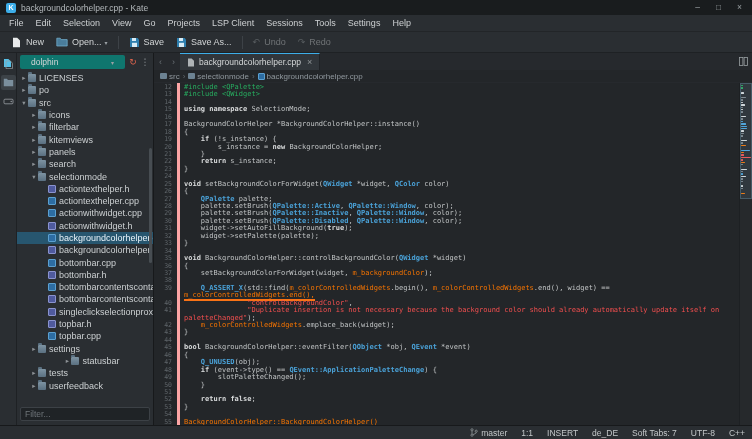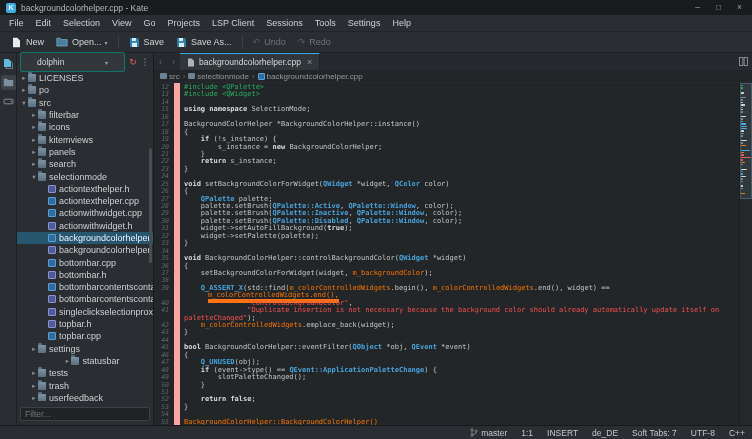--- a/index.html
+++ b/index.html
@@ -28,21 +28,21 @@
 
   
   .main{flex:1;display:flex;min-height:0;}
   .dock{width:17px;flex:none;background:#2a2e32;border-right:1px solid #1e2124;display:flex;flex-direction:column;align-items:center;padding-top:3px;gap:4px;}
   .dock-btn{width:15px;height:15px;border-radius:2px;display:flex;align-items:center;justify-content:center;}
   .dock-btn.active{background:#3c4247;}
 
   
   .panel{width:137px;flex:none;background:#2a2e32;border-right:1px solid #17191b;display:flex;flex-direction:column;position:relative;}
   .panel-head{height:18px;flex:none;display:flex;align-items:center;padding-right:2px;}
-  .combo{flex:1;display:flex;align-items:center;justify-content:space-between;background:#32373c;border:1px solid #0f766e;border-radius:2px;height:20px;padding:0 16px;font-size:8.5px;color:#d3d6d8;margin:2px 2px 2px 3px;min-width:0;}
+  .combo{flex:1;display:flex;align-items:center;justify-content:space-between;background:#32373c;border:7px solid #0f766e;border-radius:2px;height:14px;padding:0 4px;font-size:8.5px;color:#d3d6d8;margin:2px 2px 2px 3px;min-width:0;}
   .combo .caret{font-size:6px;}
   .head-ico{width:12px;text-align:center;font-size:9px;}
   .tree{flex:1;overflow:hidden;padding-top:1px;}
   .tree-row{display:flex;align-items:center;height:12.3px;font-size:9px;color:#ccd0d2;white-space:nowrap;overflow:hidden;}
   .tree-row.sel{background:#27566f;color:#e9f3fa;}
   .chev{width:8px;flex:none;font-size:6.5px;color:#8d9296;text-align:center;}
   .ti{flex:none;width:8px;height:8px;border-radius:1px;position:relative;}
   .ti-folder{background:linear-gradient(180deg,#7d93a2,#5a7081);}
   .ti-folder::before{content:"";position:absolute;top:-2px;left:0;width:4px;height:2px;border-radius:1px 1px 0 0;background:#5a7081;}
   .ti-cpp{background:#2d6da3;border:1px solid #5ba0d0;}
@@ -62,31 +62,31 @@
   .tabbar-right{margin-left:auto;display:flex;align-items:center;gap:5px;padding-right:4px;color:#9aa0a4;}
   .breadcrumb{height:13px;flex:none;display:flex;align-items:center;gap:3px;padding-left:6px;font-size:8px;color:#90989e;background:#232629;border-bottom:1px solid #26292d;}
   .bc-sep{color:#61676c;font-size:8px;}
   .bc-item{display:flex;align-items:center;gap:2px;}
   .bc-ico{width:7px;height:6px;border-radius:1px;flex:none;}
   .bc-folder{background:#6c8292;}
   .bc-file{background:#2d6da3;border:1px solid #5ba0d0;height:7px;}
 
   
   .editor-body{flex:1;display:flex;min-height:0;position:relative;overflow:hidden;}
-  .gutter{width:26px;flex:none;padding-top:1px;border-right:6px solid #fca5a5;font-style:italic;}
+  .gutter{width:26px;flex:none;padding-top:1px;border-right:3px solid #fca5a5;}
   .gut-row{height:7.45px;line-height:7.45px;font-family:"DejaVu Sans Mono",monospace;font-size:6.5px;color:#5f656a;text-align:right;padding-right:5px;}
   .code{flex:1;min-width:0;padding:1px 0 0 4px;overflow:hidden;}
   .code-row{height:7.45px;line-height:7.45px;white-space:pre;font-family:"DejaVu Sans Mono",monospace;font-size:7px;}
   .c-n{color:#c2c5c6}
   .c-k{color:#d8dadb;font-weight:bold}
   .c-t{color:#4aa2d8;font-weight:bold}
   .c-p{color:#27ae60}
   .c-s{color:#f44f4f}
   .c-m{color:#f67400}
-  .c-mw{color:#f67400;border-bottom:4px solid #f97316;margin-left:24px;}
+  .c-mw{color:#f67400;border-bottom:2px solid #f97316;}
   .c-o{color:#f67400}
 
   
   .minimap{width:13px;flex:none;background:#26292c;border-left:1px solid #1d2023;position:relative;}
   .mm-lines{position:absolute;top:2px;left:1px;right:1px;}
   .mm-row{height:2.4px;}
   .mm-bar{height:1.4px;border-radius:.5px;}
   .mm-view{position:absolute;top:0;left:0;right:0;height:116px;background:rgba(136,198,230,0.10);border:1px solid rgba(136,198,230,0.25);}
 
   
@@ -225,26 +225,26 @@
             <span class="tlab">po</span>
           </div>
           <div class="tree-row" style="padding-left: 3px;">
             <span class="chev">▾</span>
             <span class="ti ti-folder"></span>
             <span class="tlab">src</span>
           </div>
           <div class="tree-row" style="padding-left: 13px;">
             <span class="chev">▸</span>
             <span class="ti ti-folder"></span>
+            <span class="tlab">icons</span>
+          </div>
+          <div class="tree-row" style="padding-left: 13px;">
+            <span class="chev">▸</span>
+            <span class="ti ti-folder"></span>
             <span class="tlab">filterbar</span>
-          </div>
-          <div class="tree-row" style="padding-left: 13px;">
-            <span class="chev">▸</span>
-            <span class="ti ti-folder"></span>
-            <span class="tlab">icons</span>
           </div>
           <div class="tree-row" style="padding-left: 13px;">
             <span class="chev">▸</span>
             <span class="ti ti-folder"></span>
             <span class="tlab">kitemviews</span>
           </div>
           <div class="tree-row" style="padding-left: 13px;">
             <span class="chev">▸</span>
             <span class="ti ti-folder"></span>
             <span class="tlab">panels</span>
@@ -331,25 +331,20 @@
           </div>
           <div class="tree-row" style="padding-left: 13px; justify-content: center;">
             <span class="chev">▸</span>
             <span class="ti ti-folder"></span>
             <span class="tlab">statusbar</span>
           </div>
           <div class="tree-row" style="padding-left: 13px;">
             <span class="chev">▸</span>
             <span class="ti ti-folder"></span>
             <span class="tlab">tests</span>
-          </div>
-          <div class="tree-row" style="padding-left: 13px;">
-            <span class="chev">▸</span>
-            <span class="ti ti-folder"></span>
-            <span class="tlab">trash</span>
           </div>
           <div class="tree-row" style="padding-left: 13px;">
             <span class="chev">▸</span>
             <span class="ti ti-folder"></span>
             <span class="tlab">userfeedback</span>
           </div>
         </div>
       <div class="tree-scroll"></div>
       <div class="panel-filter">
         <input type="text" placeholder="Filter..." style="">

